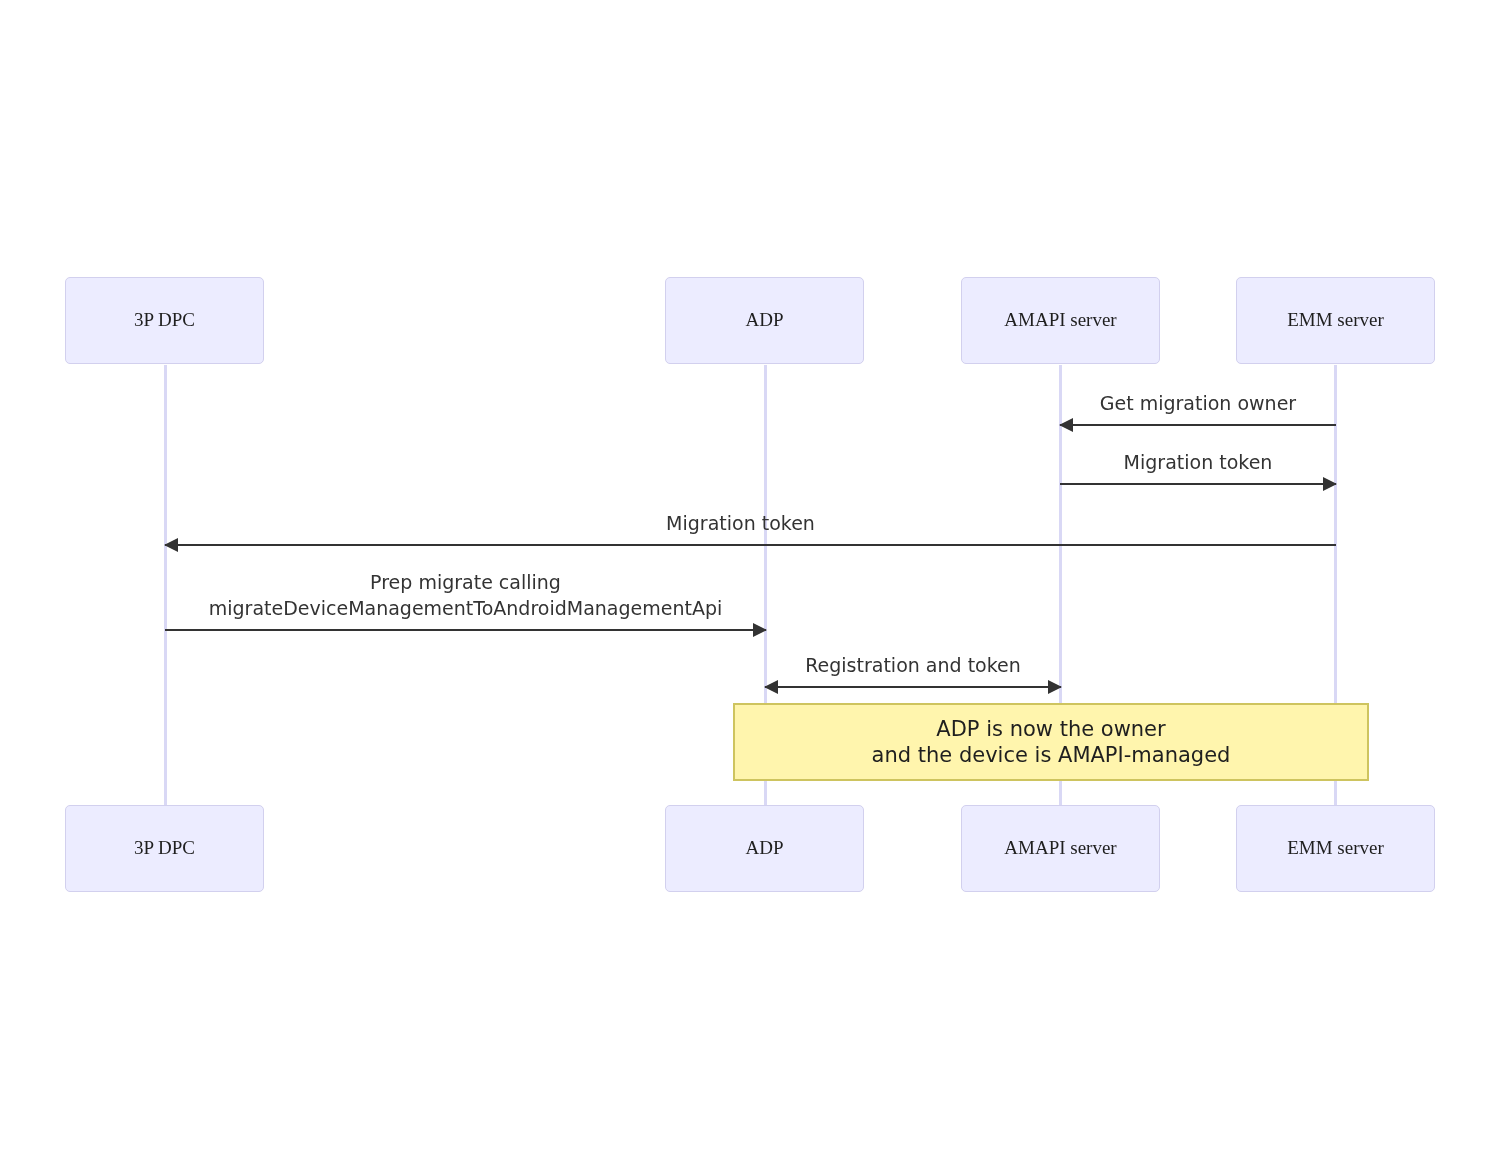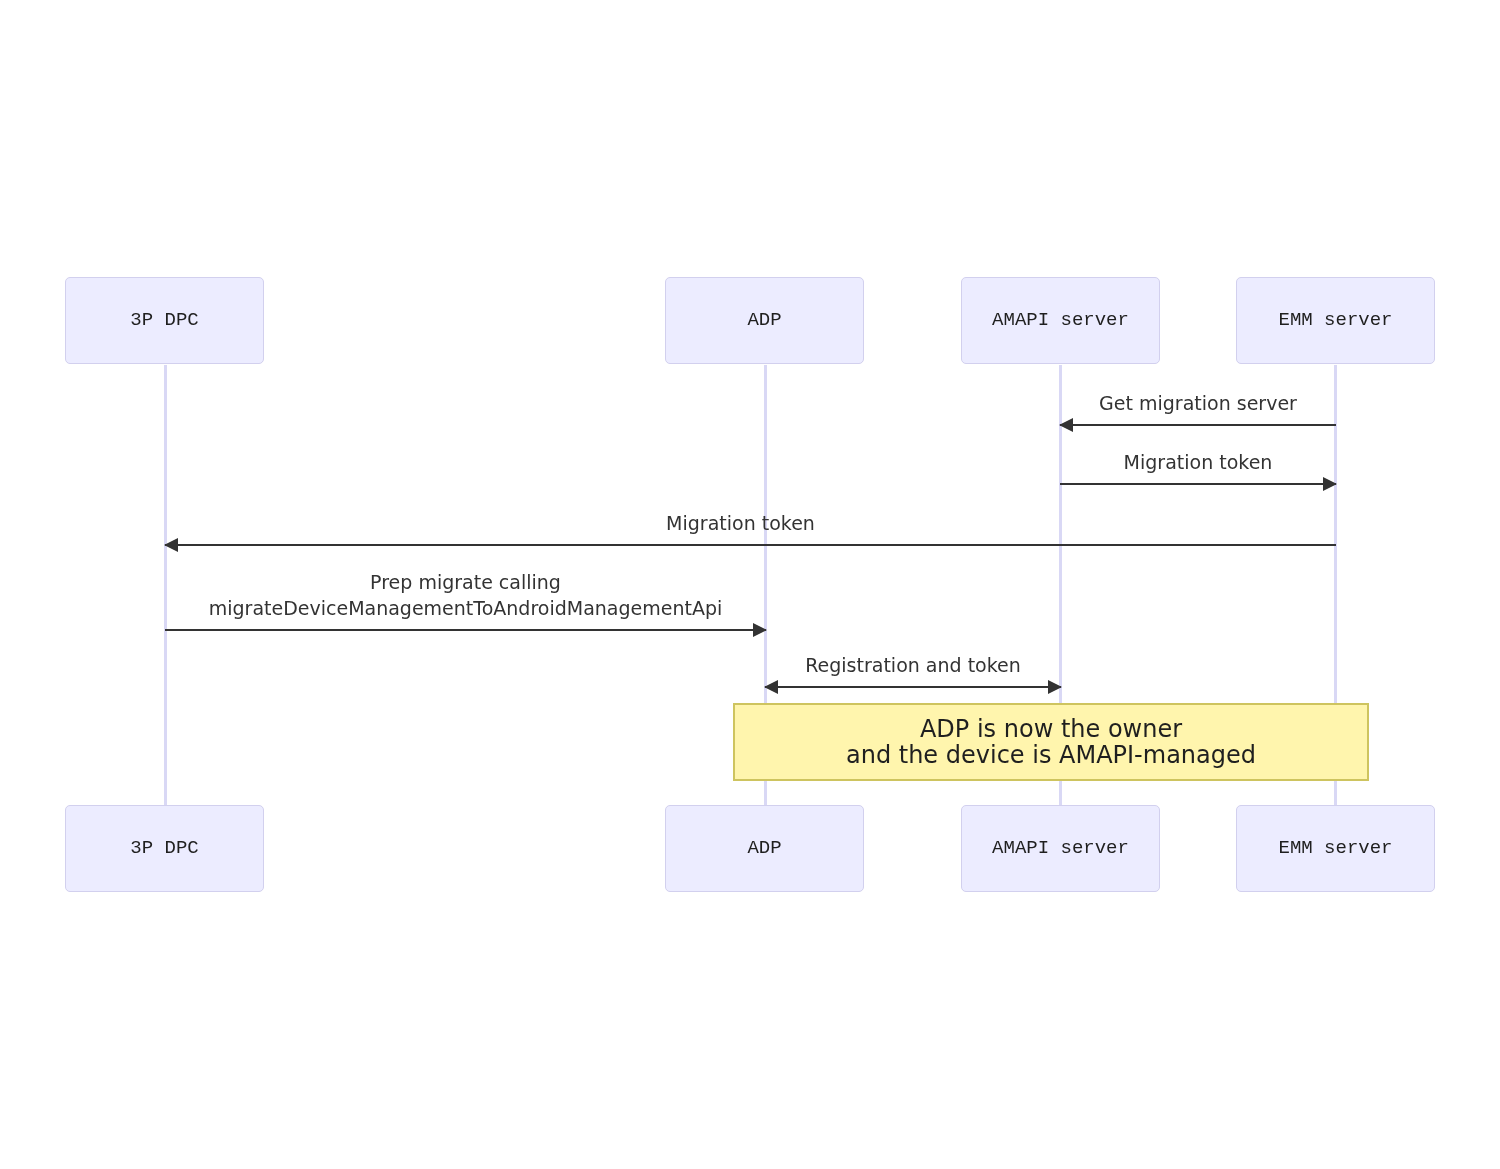--- a/index.html
+++ b/index.html
@@ -35,21 +35,21 @@
     background: #ececff;
     border: 1px solid #d2d0ee;
     border-radius: 5px;
     display: flex;
     align-items: center;
     justify-content: center;
   }
   .participant .plabel {
     font-size: 19px;
     color: #1f1f1f;
-    font-family: Liberation Mono, monospace;
+    font-family: Liberation Serif, serif;
     line-height: 1.2;
     text-align: right;
     white-space: nowrap;
   }
 
   
   .message {
     position: absolute;
     height: 0;
   }
@@ -94,21 +94,21 @@
   .note {
     position: absolute;
     box-sizing: border-box;
     background: #fff5ad;
     border: 2px solid #cec45f;
     display: flex;
     align-items: center;
     justify-content: center;
   }
   .note .note-text {
-    font-size: 24px;
+    font-size: 21px;
     color: #1f1f1f;
     line-height: 26px;
     text-align: center;
     white-space: pre-line;
   }
 </style>
 </head>
 <body>
 
 <div id="diagram">
@@ -125,21 +125,21 @@
     <span class="plabel">ADP</span>
   </div>
   <div class="participant" style="left:961px; top:277px; width:199px; height:87px;">
     <span class="plabel">AMAPI server</span>
   </div>
   <div class="participant" style="left:1236px; top:277px; width:199px; height:87px;">
     <span class="plabel">EMM server</span>
   </div>
 
   <div class="message" style="left:1060px; width:276px; top:424px;">
-    <div class="msg-label one-line">Get migration server</div>
+    <div class="msg-label one-line">Get migration owner</div>
     <div class="msg-line"></div>
     <div class="arrowhead left"></div>
   </div>
 
   <div class="message" style="left:1060px; width:276px; top:483px;">
     <div class="msg-label one-line">Migration token</div>
     <div class="msg-line"></div>
     <div class="arrowhead right"></div>
   </div>
 

